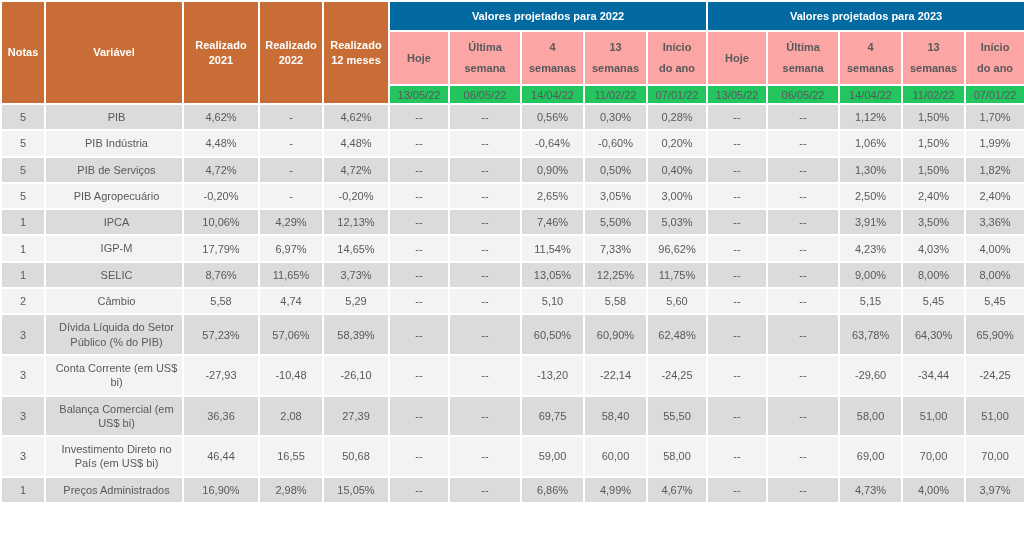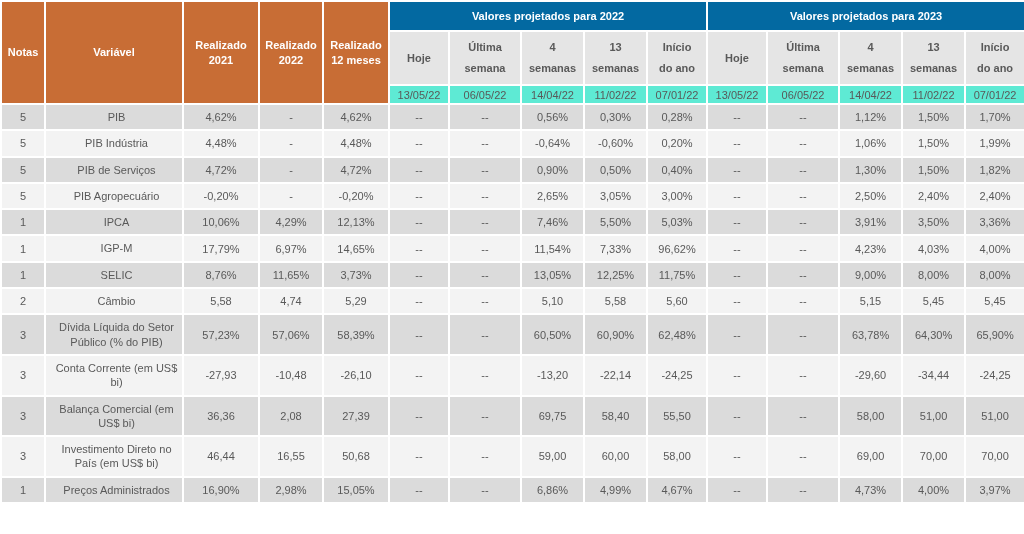--- a/index.html
+++ b/index.html
@@ -36,30 +36,30 @@
     line-height: 1.35;
   }
   .band {
     background: #0369a1;
     color: #ffffff;
     font-weight: bold;
     height: 30px;
     font-size: 11.5px;
   }
   .subcol {
-    background: #e5e5e5;
+    background: #fca5a5;
     color: #595959;
     font-weight: bold;
     white-space: pre-line;
     height: 54px;
     line-height: 1.9;
     font-size: 11px;
   }
   .daterow td {
-    background: #5eead4;
+    background: #22c55e;
     color: #595959;
     height: 19px;
     padding: 2px 0;
   }
 
   
   tbody td { padding: 5px 3px; color: #595959; }
   tbody tr.dark td  { background: #DBDBDB; }
   tbody tr.light td { background: #F3F3F3; }
   td.var { text-align: left; padding-left: 8px; line-height: 1.3; }

